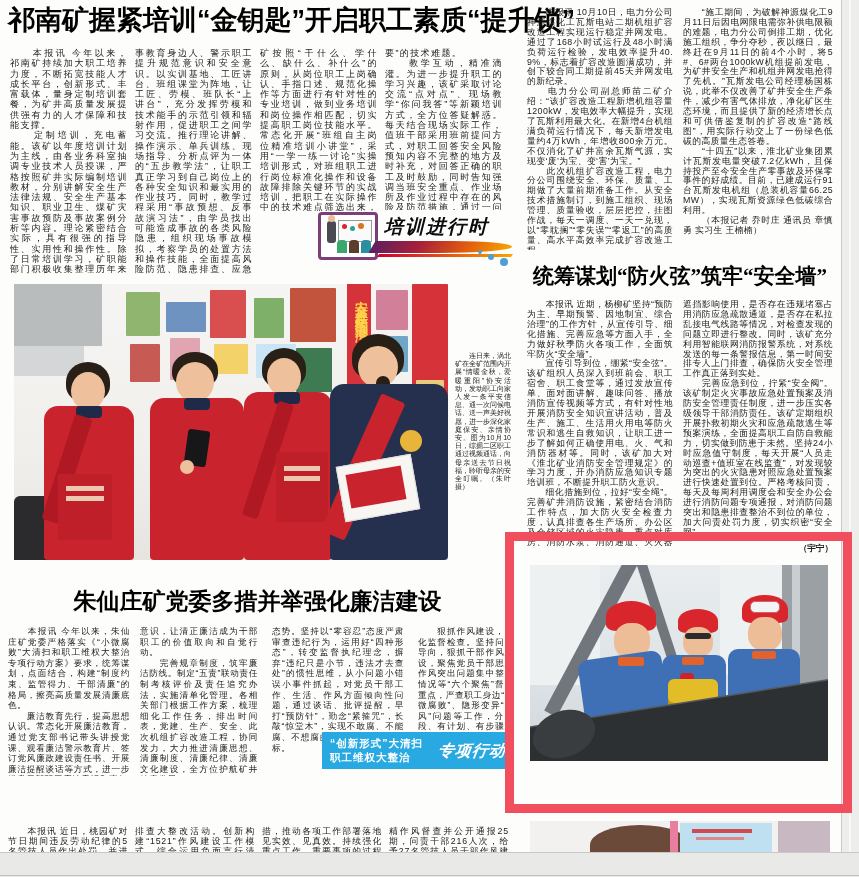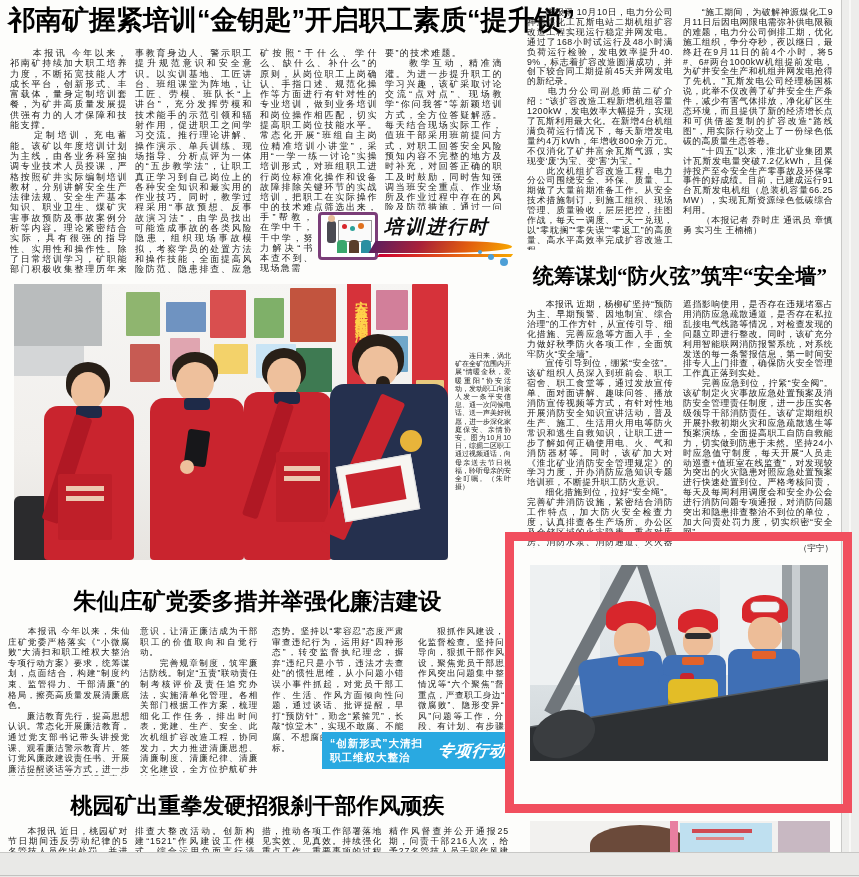--- a/index.html
+++ b/index.html
@@ -95,21 +95,20 @@
 
 <div id="screen">
   <div id="page">
 
     <div class="hl hl-sans" style="left:8px;top:2px;width:504px;font-size:27px;">祁南矿握紧培训“金钥匙”开启职工素质“提升锁”</div>
     <div class="col a1" style="left:10px;top:48px;width:118px;height:226px;">　　本报讯 今年以来，祁南矿持续加大职工培养力度，不断拓宽技能人才成长平台，创新形式、丰富载体，量身定制培训套餐，为矿井高质量发展提供强有力的人才保障和技能支撑。
 　　定制培训，充电蓄能。该矿以年度培训计划为主线，由各业务科室抽调专业技术人员授课，严格按照矿井实际编制培训教材，分别讲解安全生产法律法规、安全生产基本知识、职业卫生、煤矿灾害事故预防及事故案例分析等内容。理论紧密结合实际，具有很强的指导性、实用性和操作性。除了日常培训学习，矿职能部门积极收集整理历年来安全事故案例、安全警示教育片，利用微信群、班前会、安全例会进行安全教育，通过用身边</div>
     <div class="col a1" style="left:135px;top:48px;width:118px;height:226px;">事教育身边人、警示职工提升规范意识和安全意识。以实训基地、工匠讲台、班组课堂为阵地，让工匠、劳模、班队长“上讲台”，充分发挥劳模和技术能手的示范引领和辐射作用，促进职工之间学习交流。推行理论讲解、操作演示、单兵训练、现场指导、分析点评为一体的“五步教学法”，让职工真正学习到自己岗位上的各种安全知识和最实用的作业技巧。同时，教学过程采用“事故预想、反事故演习法”，由学员找出可能造成事故的各类风险隐患，组织现场事故模拟，考察学员的处置方法和操作技能，全面提高风险防范、隐患排查、应急处置和自救互救能力。
 　　送课上门，补强短板。为进一步增强培训的针对性，该</div>
     <div class="col a1" style="left:260px;top:48px;width:118px;height:163px;">矿按照“干什么、学什么、缺什么、补什么”的原则，从岗位职工上岗确认、手指口述、规范化操作等方面进行有针对性的专业培训，做到业务培训和岗位操作相匹配，切实提高职工岗位技能水平。常态化开展“班组自主岗位精准培训小讲堂”，采用“一学一练一讨论”实操培训形式，对班组职工进行岗位标准化操作和设备故障排除关键环节的实战培训，把职工在实际操作中的技术难点筛选出来，把“问题”当“教材”，现场进行讲解，“点对点”指导、“面对面”培训，“手拉</div>
-    <div class="col a1" style="left:260px;top:212px;width:54px;height:60px;">手”帮教，在学中干，干中学，努力解决“书本查不到、现场急需</div>
     <div class="col a1" style="left:385px;top:48px;width:118px;height:162px;">要”的技术难题。
 　　教学互动，精准滴灌。为进一步提升职工的学习兴趣，该矿采取讨论交流“点对点”、现场教学“你问我答”等新颖培训方式，全方位答疑解惑。每天结合现场实际工作，值班干部采用班前提问方式，对职工回答安全风险预知内容不完整的地方及时补充，对回答正确的职工及时鼓励，同时告知强调当班安全重点、作业场所及作业过程中存在的风险及防范措施，通过一问一答、互动交流，提升职工学习的积极性。　（王文东）</div>
 
     <div id="trainBanner">
       <div id="trainBoard">
         <div class="tb-teacher"></div>
         <div class="tb-thead"></div>
         <div class="tb-board"></div>
         <div class="tb-dot" style="left:21px;top:9px;width:5px;height:5px;background:#d8262c;"></div>
         <div class="tb-dot" style="left:29px;top:11px;width:5px;height:5px;background:#2aa198;"></div>
@@ -202,21 +201,21 @@
     <div class="col a2" style="left:683px;top:8px;width:150px;height:242px;">　　“施工期间，为破解神源煤化工9月11日后因电网限电需弥补供电限额的难题，电力分公司倒排工期，优化施工组织，争分夺秒，夜以继日，最终赶在9月11日的前4个小时，将5#、6#两台1000kW机组提前发电，为矿井安全生产和机组并网发电抢得了先机。”瓦斯发电公司经理杨国栋说，此举不仅改善了矿井安全生产条件，减少有害气体排放，净化矿区生态环境，而且提供了新的经济增长点和可供借鉴复制的扩容改造“路线图”，用实际行动交上了一份绿色低碳的高质量生态答卷。
 　　“十四五”以来，淮北矿业集团累计瓦斯发电量突破7.2亿kWh，且保持投产至今安全生产零事故及环保零事件的好成绩。目前，已建成运行91台瓦斯发电机组（总装机容量66.25MW），实现瓦斯资源绿色低碳综合利用。
 　　（本报记者 乔时庄 通讯员 章慎勇 实习生 王楠楠）</div>
 
     <div class="hl hl-serif" style="left:525px;top:262px;width:310px;font-size:21px;">统筹谋划“防火弦”筑牢“安全墙”</div>
     <div class="col a2" style="left:527px;top:300px;width:146px;height:248px;">　　本报讯 近期，杨柳矿坚持“预防为主、早期预警、因地制宜、综合治理”的工作方针，从宣传引导、细化措施、完善应急等方面入手，全力做好秋季防火各项工作，全面筑牢防火“安全墙”。
 　　宣传引导到位，绷紧“安全弦”。该矿组织人员深入到班前会、职工宿舍、职工食堂等，通过发放宣传单、面对面讲解、趣味问答、播放消防宣传视频等方式，有针对性地开展消防安全知识宣讲活动，普及生产、施工、生活用火用电等防火常识和逃生自救知识，让职工进一步了解如何正确使用电、火、气和消防器材等。同时，该矿加大对《淮北矿业消防安全管理规定》的学习力度，开办消防应急知识专题培训班，不断提升职工防火意识。
 　　细化措施到位，拉好“安全绳”。完善矿井消防设施，紧密结合消防工作特点，加大防火安全检查力度，认真排查各生产场所、办公区及仓储区域的火灾隐患，重点对库房、消防水泵、消防通道、灭火器材、烟感报警器等进行认真排查，着重检查是否按要求配备室内消火栓，消火栓是否存在异物</div>
     <div class="col a2" style="left:683px;top:300px;width:150px;height:248px;">遮挡影响使用，是否存在违规堵塞占用消防应急疏散通道，是否存在私拉乱接电气线路等情况，对检查发现的问题立即进行整改。同时，该矿充分利用智能联网消防报警系统，对系统发送的每一条警报信息，第一时间安排专人上门排查，确保防火安全管理工作真正落到实处。
 　　完善应急到位，拧紧“安全阀”。该矿制定火灾事故应急处置预案及消防安全管理责任制度，进一步压实各级领导干部消防责任。该矿定期组织开展扑救初期火灾和应急疏散逃生等预案演练，全面提高职工自防自救能力，切实做到防患于未然。坚持24小时应急值守制度，每天开展“人员走动巡查+值班室在线监查”，对发现较为突出的火灾隐患对照应急处置预案进行快速处置到位。严格考核问责，每天及每周利用调度会和安全办公会进行消防问题专项通报，对消防问题突出和隐患排查整治不到位的单位，加大问责处罚力度，切实织密“安全网”。</div>
-    <div class="byline" style="left:683px;top:543px;width:150px;">（宇宁）</div>
+    <div class="byline" style="left:683px;top:543px;width:150px;font-weight:bold;">（宇宁）</div>
 
     <div id="photo2">
       <div class="ph" style="left:0;top:0;width:70px;height:120px;background:#eef1f2;"></div>
       <div class="ph" style="left:190px;top:0;width:70px;height:110px;background:#eef1f2;"></div>
       <div class="beam" style="left:58px;top:-30px;width:14px;height:190px;transform:rotate(28deg);"></div>
       <div class="beam" style="left:120px;top:-40px;width:10px;height:160px;transform:rotate(-18deg);"></div>
       <div class="ph" style="left:252px;top:0;width:46px;height:196px;background:#9aa0a4;"></div>
       <div class="beam" style="left:262px;top:0px;width:8px;height:140px;background:#c9ced1;"></div>
 
       <div class="helmet" style="left:212px;top:30px;width:46px;height:28px;"></div>
@@ -252,21 +251,20 @@
 　　深化预腐防变，保持高压</div>
     <div class="col a3" style="left:272px;top:626px;width:132px;height:150px;">态势。坚持以“零容忍”态度严肃审查违纪行为，运用好“四种形态”，转变监督执纪理念，摒弃“违纪只是小节，违法才去查处”的惯性思维，从小问题小错误小事件抓起，对党员干部工作、生活、作风方面倾向性问题，通过谈话、批评提醒，早打“预防针”，勤念“紧箍咒”，长敲“惊堂木”，实现不敢腐、不能腐、不想腐的“三不”一体推进目标。</div>
     <div class="col a3" style="left:418px;top:626px;width:96px;height:150px;">　　狠抓作风建设，强化监督检查。坚持问题导向，狠抓干部作风建设，聚焦党员干部思想作风突出问题集中整治情况等“六个聚焦”督查重点，严查职工身边“小微腐败”、隐形变异“四风”问题等工作，分阶段、有计划、有步骤地组织实施，逐项落实，保证实效。（王辉）</div>
 
     <div id="actionBanner">
       <div class="ab-lines">“创新形式”大清扫
 职工维权大整治</div>
       <div class="ab-label">专项行动</div>
     </div>
 
-    <div class="hl hl-serif" style="left:10px;top:791px;width:495px;font-size:22px;">桃园矿出重拳发硬招狠刹干部作风顽疾</div>
     <div class="col a4" style="left:8px;top:826px;width:120px;height:27px;">　　本报讯 近日，桃园矿对节日期间违反劳动纪律的5名管技人员作出处罚，并进行工作</div>
     <div class="col a4" style="left:135px;top:826px;width:120px;height:27px;">排查大整改活动。创新构建“1521”作风建设工作模式，综合运用负面言行清单、“红黑榜”</div>
     <div class="col a4" style="left:262px;top:826px;width:120px;height:27px;">措，推动各项工作部署落地见实效、见真效。持续强化重点工作、重要事项的过程跟踪，坚持</div>
     <div class="col a4" style="left:389px;top:826px;width:120px;height:27px;">精作风督查并公开通报25期，问责干部216人次，给予27名管技人员干部作风建设上“黑榜”</div>
 
     <div id="fragmentPhoto">
       <div class="ph" style="left:60px;top:4px;width:100px;height:40px;background:#6b4a3a;border-radius:50% 50% 0 0;"></div>
       <div class="ph" style="left:140px;top:0;width:8px;height:31px;background:#e87fa0;"></div>
       <div class="ph" style="left:150px;top:2px;width:92px;height:29px;background:#bfe0f0;"></div>
       <div class="ph" style="left:162px;top:8px;width:60px;height:4px;background:#d04a52;"></div>

